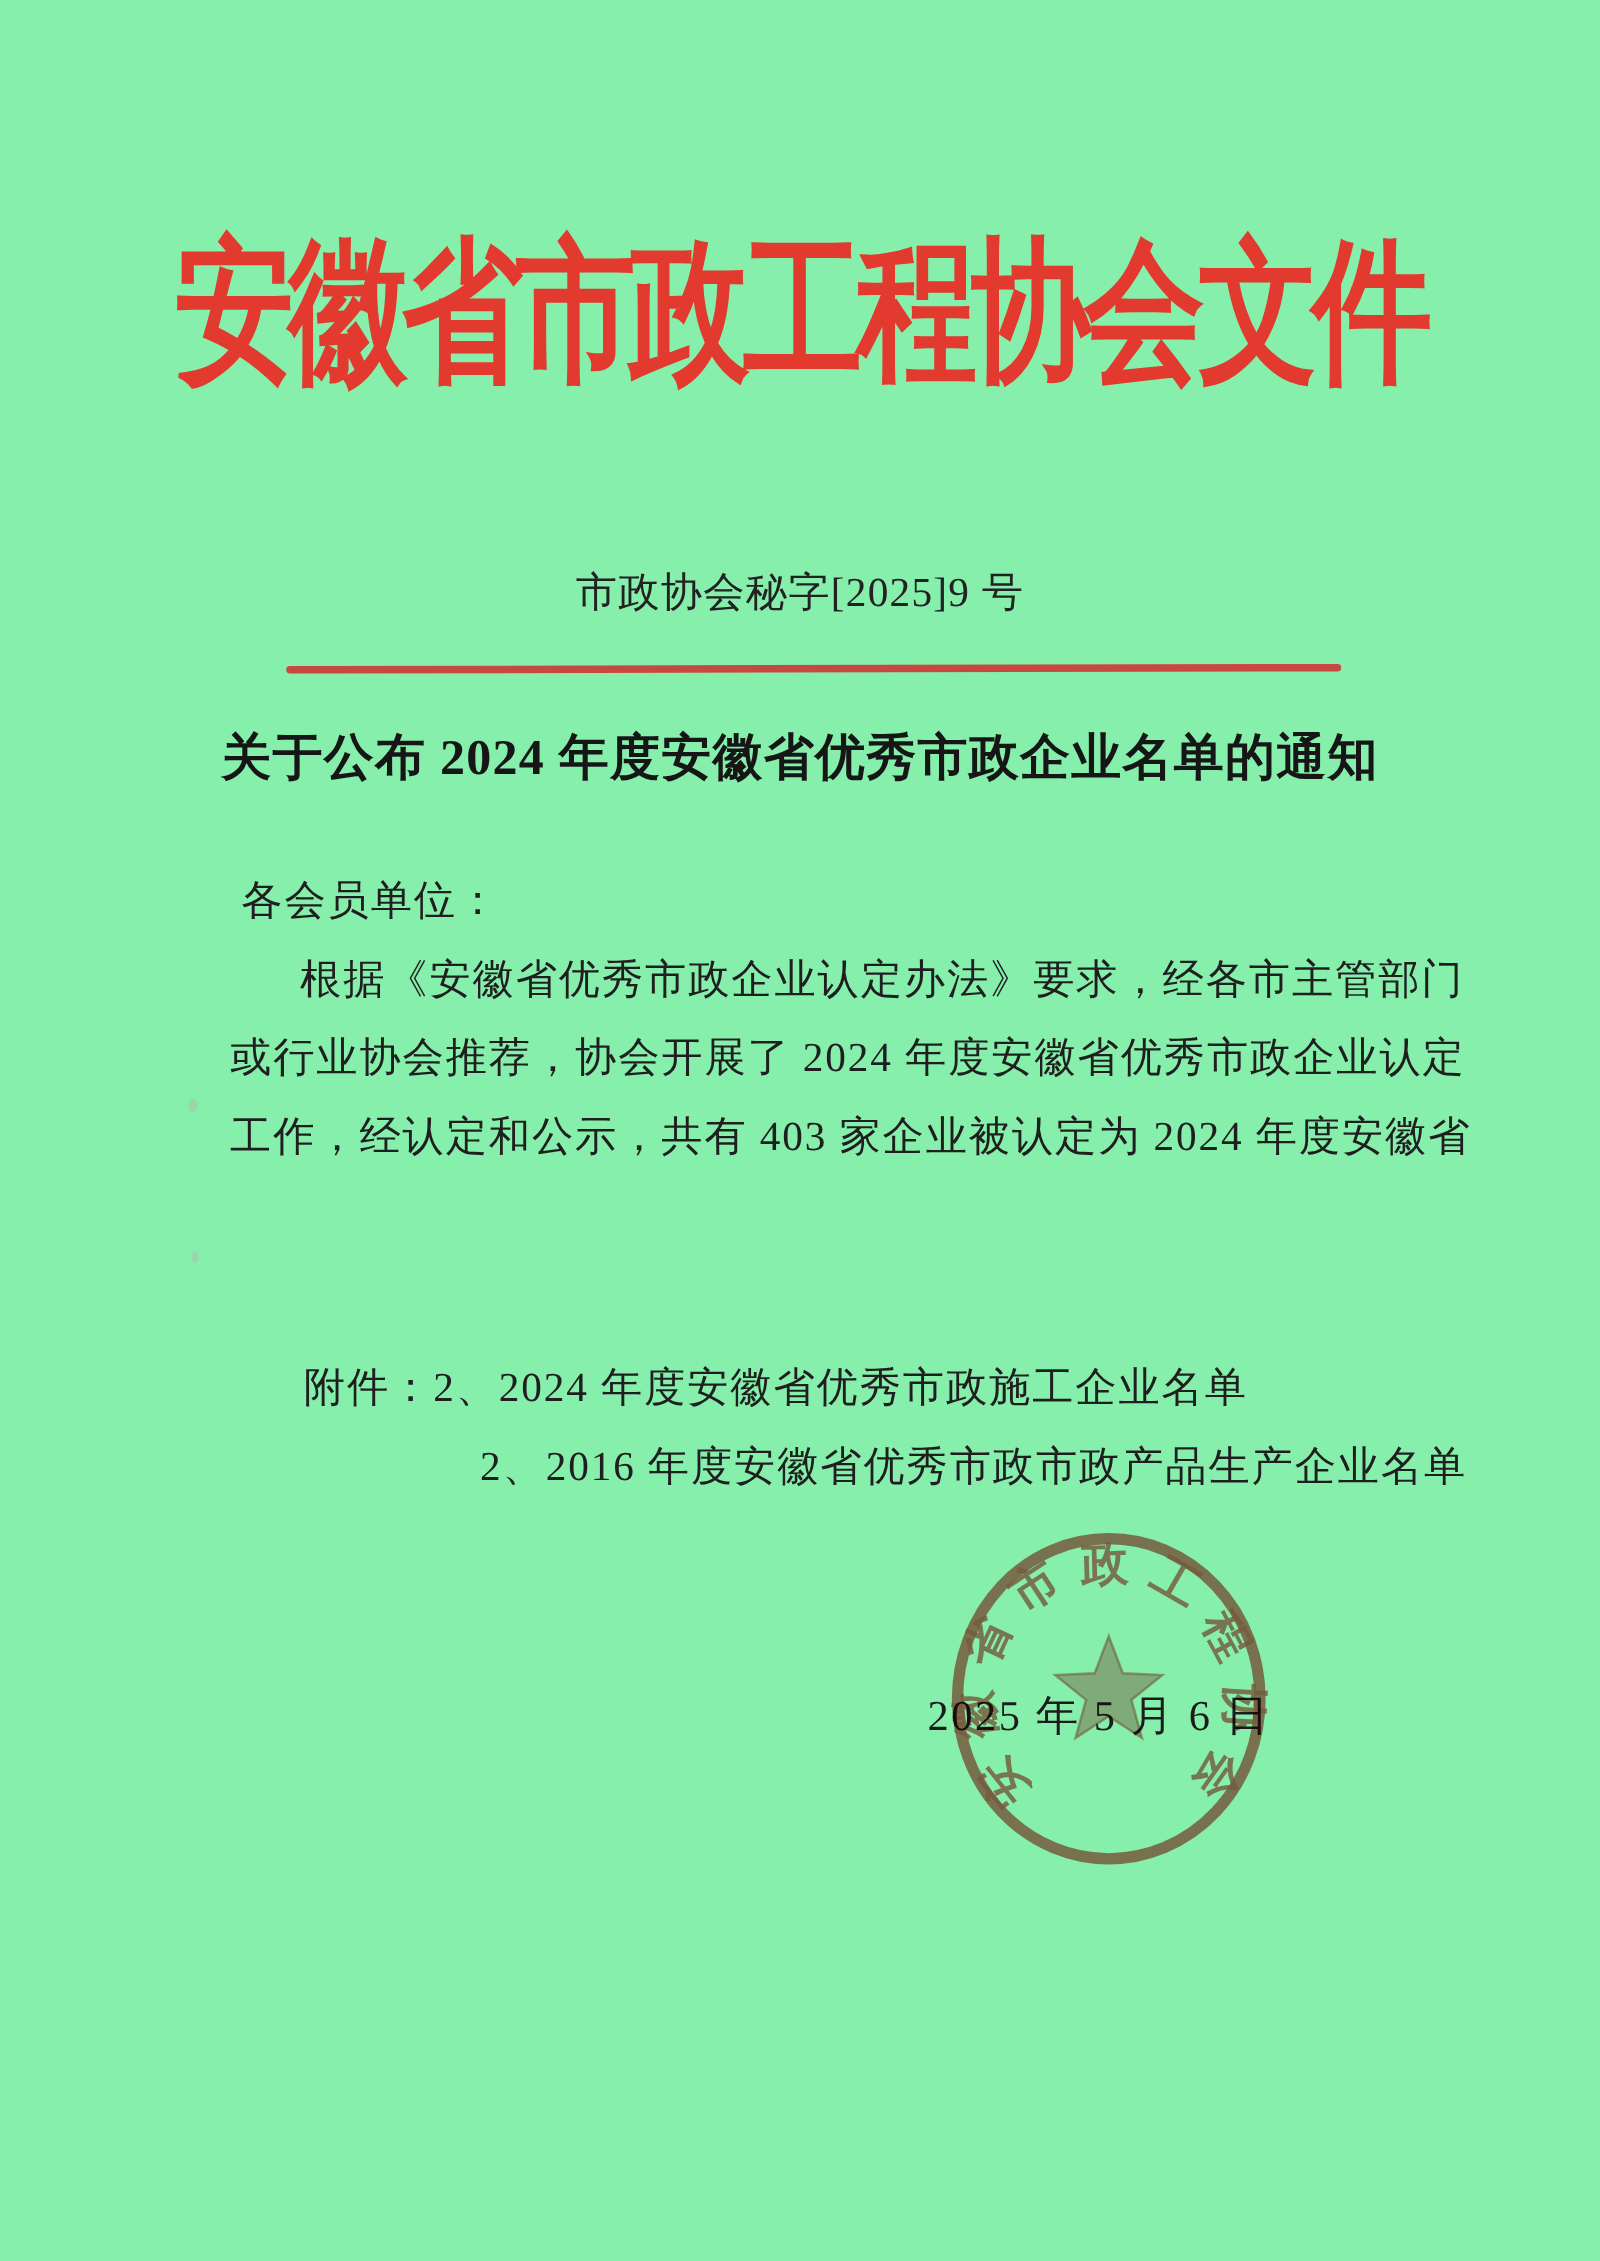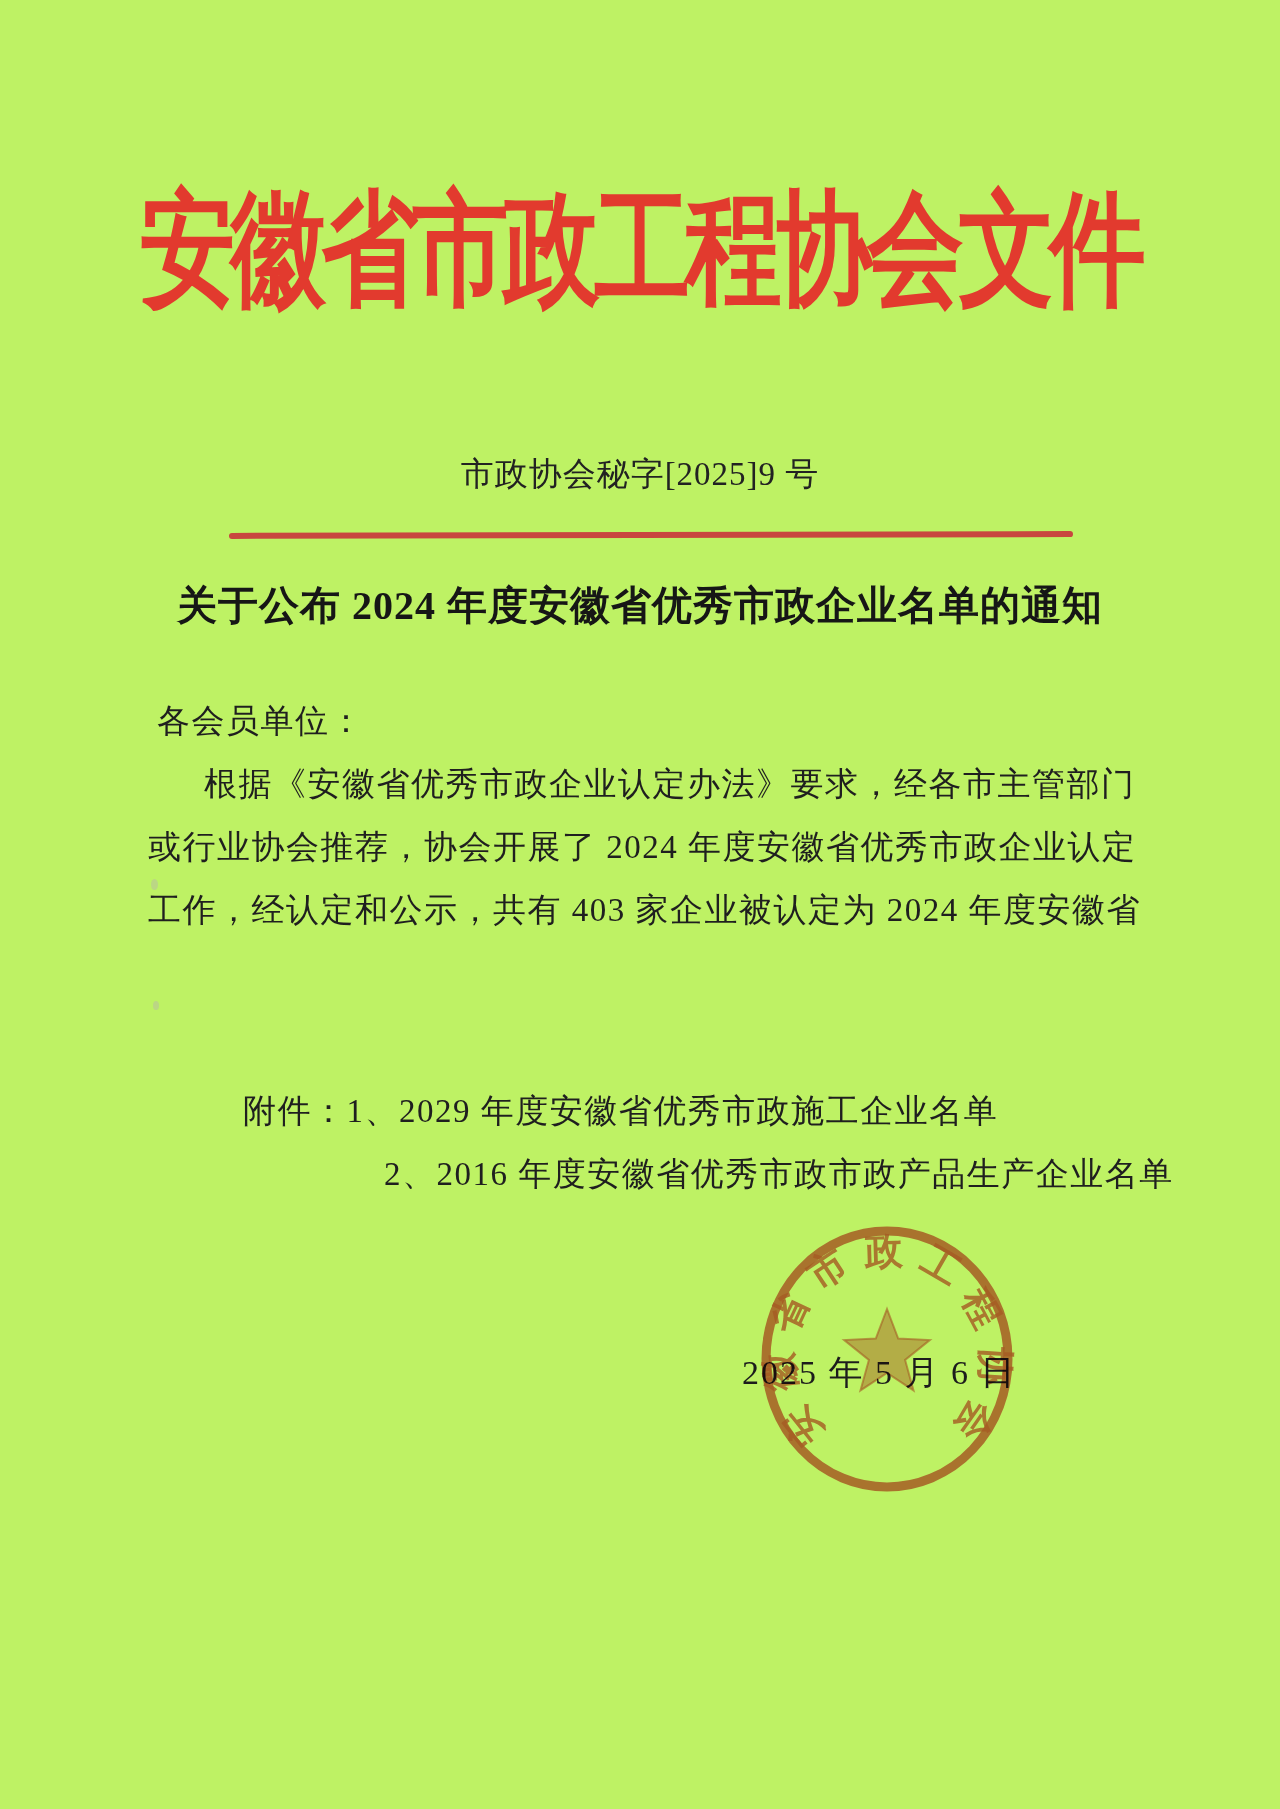--- a/index.html
+++ b/index.html
@@ -1,21 +1,21 @@
 <!DOCTYPE html>
 <html style="--header-red: #e23a2e; --rule-red: #c8473f; --seal-red: #d94b41; --text-black: #1f1f1f;"><head>
 <meta charset="utf-8">
 <style>
   html, body { margin: 0; padding: 0; background: #ffffff; }
   .page {
     position: relative;
     width: 1280px;
     height: 1809px;
     margin: 0 auto;
-    background: #bef264;
+    background: #86efac;
     overflow: hidden;
     font-family: "Liberation Serif", "DejaVu Serif", serif;
     color: var(--text-black, #1f1f1f);
   }
   .header-title {
     position: absolute;
     top: 172px; left: 0;
     width: 100%;
     height: 156px;
     line-height: 156px;
@@ -51,21 +51,21 @@
     width: 100%;
     text-align: center;
     font-size: 40px;
     font-weight: bold;
     letter-spacing: 1px;
     color: #161616;
     white-space: nowrap;
   }
   .body-block {
     position: absolute;
-    top: 690px; left: 148px;
+    top: 690px; left: 184px;
     width: 970px;
     font-size: 33px;
     line-height: 63px;
     letter-spacing: 1.5px;
     white-space: nowrap;
   }
   .line-salutation { text-indent: 9px; }
   .line-first { text-indent: 56px; }
   .attachments {
     position: absolute;
@@ -126,21 +126,21 @@
   <div class="doc-title">关于公布 2024 年度安徽省优秀市政企业名单的通知</div>
 
   <div class="body-block">
     <div class="line-salutation">各会员单位：</div>
     <div class="line-first">根据《安徽省优秀市政企业认定办法》要求，经各市主管部门</div>
     <div>或行业协会推荐，协会开展了 2024 年度安徽省优秀市政企业认定</div>
     <div>工作，经认定和公示，共有 403 家企业被认定为 2024 年度安徽省</div>
   </div>
 
   <div class="attachments">
-    <div class="att-line-1">附件：1、2029 年度安徽省优秀市政施工企业名单</div>
+    <div class="att-line-1">附件：2、2024 年度安徽省优秀市政施工企业名单</div>
     <div class="att-line-2">2、2016 年度安徽省优秀市政市政产品生产企业名单</div>
   </div>
 
   <div class="date-line">2025 年 5 月 6 日</div>
 
   <svg class="seal" viewBox="0 0 264 278" xmlns="http://www.w3.org/2000/svg">
     <defs>
       <path id="sealArc" d="M 70.9 211.8 A 95 95 0 1 1 193.1 211.8" fill="none"></path>
     </defs>
     <ellipse cx="132" cy="139" rx="121" ry="128" fill="none" stroke="#d94b41" stroke-width="9" stroke-opacity="0.85"></ellipse>

